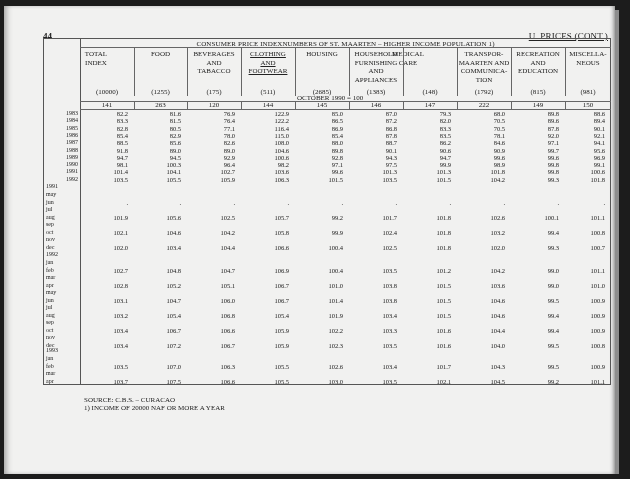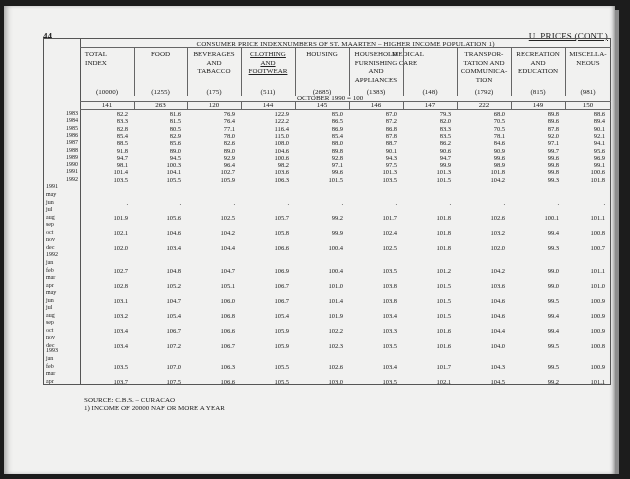--- a/index.html
+++ b/index.html
@@ -100,21 +100,21 @@
     <div class="num-cell" style="left: 349px; width: 54px;">146</div>
     <div class="vsep" style="left: 349px;"></div>
     <div class="num-vsep" style="left: 349px;"></div>
     <div class="col-head" style="left: 381px; width: 54px; white-space: pre-line;">MEDICAL
 CARE</div>
     <div class="col-weight" style="left: 403px; width: 54px;">(148)</div>
     <div class="num-cell" style="left: 403px; width: 54px;">147</div>
     <div class="vsep" style="left: 403px;"></div>
     <div class="num-vsep" style="left: 403px;"></div>
     <div class="col-head" style="left: 457px; width: 54px; white-space: pre-line;">TRANSPOR-
-TATION AND
+MAARTEN AND
 COMMUNICA-
 TION</div>
     <div class="col-weight" style="left: 457px; width: 54px;">(1792)</div>
     <div class="num-cell" style="left: 457px; width: 54px;">222</div>
     <div class="vsep" style="left: 457px;"></div>
     <div class="num-vsep" style="left: 457px;"></div>
     <div class="col-head" style="left: 511px; width: 54px; white-space: pre-line;">RECREATION
 AND
 EDUCATION</div>
     <div class="col-weight" style="left: 511px; width: 54px;">(815)</div>

